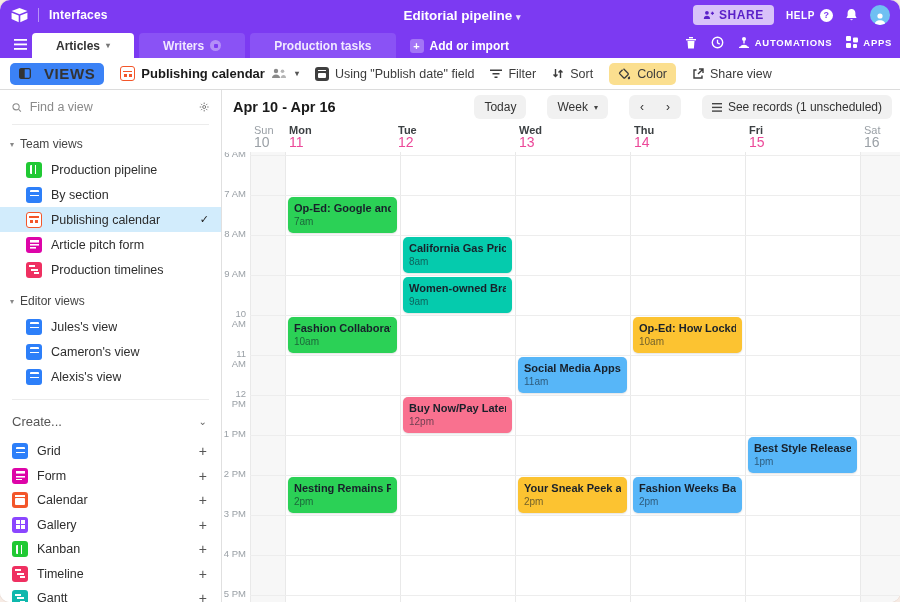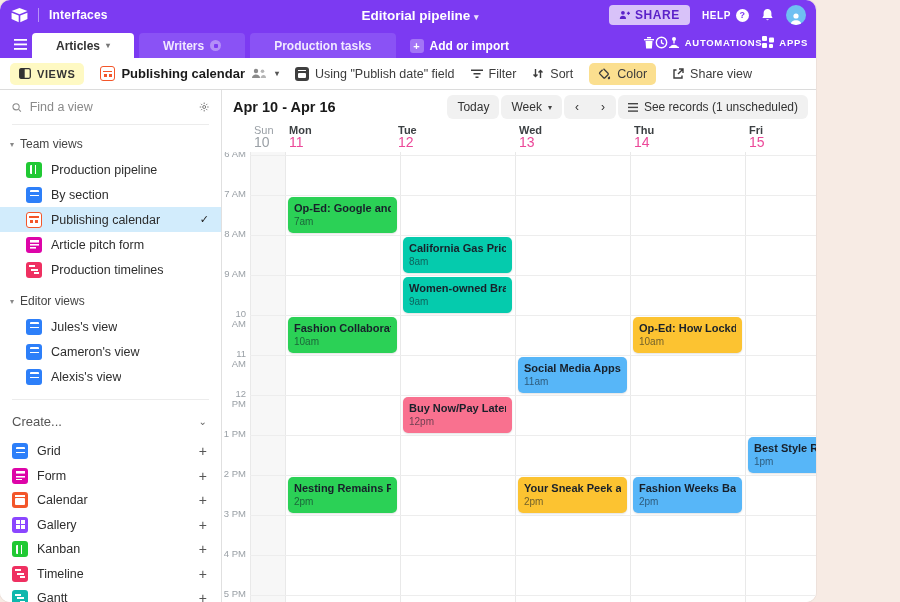--- a/index.html
+++ b/index.html
@@ -1,17 +1,17 @@
 <!DOCTYPE html>
 <html><head>
 <meta charset="utf-8">
 <style>
   * { margin:0; padding:0; box-sizing:border-box; }
   html,body { width:900px; height:602px; background:#f7ebe4; font-family:"Liberation Sans", sans-serif; }
-  #app { position:relative; width:816px; height:602px; border-radius:10px; overflow:hidden; background:#fff; box-shadow:0 0 0 1px rgba(0,0,0,0.04); }
+  #app { position:relative; width:900px; height:602px; border-radius:10px; overflow:hidden; background:#fff; box-shadow:0 0 0 1px rgba(0,0,0,0.04); }
 
   
   .topbar { position:absolute; top:0; left:0; right:0; height:30px; background:#7c3af2; display:flex; align-items:center; padding:0 10px; color:#fff; }
   .logo { width:20px; height:16px; display:flex; align-items:center; }
   .top-divider { width:1px; height:14px; background:rgba(255,255,255,.45); margin:0 10px 0 8px; }
   .brand { font-size:12px; font-weight:bold; letter-spacing:.2px; }
   .top-title { position:absolute; left:0; right:0; text-align:center; font-size:13.5px; font-weight:bold; pointer-events:none;margin-left:24px; }
   .top-title .caret { font-size:9px; opacity:.85; }
   .top-right { margin-left:auto; display:flex; align-items:center; gap:12px; z-index:2; }
   .share-btn { background:#d8c2f9; color:#5b21c9; font-size:12px; font-weight:bold; letter-spacing:.6px; border:none; border-radius:4px; height:20px; padding:0 10px; display:flex; align-items:center; gap:5px; cursor:pointer; }
@@ -23,26 +23,26 @@
   .tabbar { position:absolute; top:30px; left:0; right:0; height:28px; background:#7c3af2; display:flex; align-items:flex-end; padding:0 8px; color:#fff; }
   .hamburger { width:24px; height:24px; display:flex; align-items:center; justify-content:center; margin-bottom:2px; cursor:pointer; }
   .tab { height:25px; display:flex; align-items:center; gap:6px; padding:0 24px; font-size:12px; font-weight:bold; border-radius:4px 4px 0 0; cursor:pointer; }
   .tab.active { background:#fff; color:#333; }
   .tab.inactive { background:#8a52f5; color:#f1e9ff; margin-left:5px; }
   .tab .tcaret { font-size:8px; color:#777; }
   .lockdot { width:11px; height:11px; border-radius:50%; background:rgba(255,255,255,.35); position:relative; }
   .lockdot::after { content:""; position:absolute; left:3.5px; top:3.5px; width:4px; height:4px; background:#7c3af2; border-radius:1px; }
   .add-import { display:flex; align-items:center; gap:6px; font-size:12px; font-weight:bold; color:#fff; margin-left:14px; height:25px; cursor:pointer; }
   .plusbox { width:14px; height:14px; border-radius:3px; background:rgba(255,255,255,.3); display:flex; align-items:center; justify-content:center; font-size:11px; font-weight:bold; }
-  .tab-right { margin-left:auto; display:flex; align-items:center; height:100%; padding-bottom:4px; }
+  .tab-right { margin-left:auto; display:flex; align-items:center; gap:14px; height:100%; padding-bottom:4px; }
   .tr-item { display:flex; align-items:center; gap:5px; font-size:9.5px; font-weight:bold; letter-spacing:.7px; color:#fff; cursor:pointer; }
 
   
   .toolbar { position:absolute; top:58px; left:0; right:0; height:32px; background:#fff; border-bottom:1px solid #dcdcdc; display:flex; align-items:center; padding:0 10px; gap:16px; color:#3c3c3c; }
-  .views-btn { background:#fef9c3; border:none; border-radius:5px; height:22px; padding:0 9px; display:flex; align-items:center; gap:6px; font-size:11px; font-weight:bold; letter-spacing:.6px; color:#333; cursor:pointer; }
+  .views-btn { background:#3b82f6; border:none; border-radius:5px; height:22px; padding:0 9px; display:flex; align-items:center; gap:13px; font-size:15px; font-weight:bold; letter-spacing:.6px; color:#333; cursor:pointer; }
   .viewname { display:flex; align-items:center; gap:6px; font-size:13px; font-weight:bold; color:#1a1a1a; cursor:pointer; }
   .viewname .vcaret { font-size:8px; color:#555; margin-left:2px; }
   .tool-item { display:flex; align-items:center; gap:6px; font-size:12.5px; font-weight:500; color:#3c3c3c; cursor:pointer; }
   .tool-item.highlight { background:#fbdf8f; border-radius:5px; height:22px; padding:0 9px; }
 
   
   .main { position:absolute; top:90px; left:0; right:0; bottom:0; display:flex; }
   .sidebar { width:222px; background:#fff; border-right:1px solid #e0e0e0; flex:none; overflow:hidden; }
 
   .search-row { height:34px; display:flex; align-items:center; padding:0 12px; gap:8px; }
@@ -74,21 +74,21 @@
     background-image:linear-gradient(#fff,#fff),linear-gradient(#fff,#fff),linear-gradient(#fff,#fff);
     background-size:6px 2px,7px 2px,5px 2px; background-position:0 0,2px 3.5px,4.5px 7px; background-repeat:no-repeat; }
   .g-form::after { content:""; position:absolute; left:3.5px; top:3.5px; width:9px; height:9px;
     background-image:linear-gradient(#fff,#fff),linear-gradient(#fff,#fff),linear-gradient(#fff,#fff);
     background-size:9px 2.6px,9px 1.6px,6px 1.6px; background-position:0 0,0 4.4px,0 7.4px; background-repeat:no-repeat; }
 
   
   .calendar { flex:1; position:relative; background:#fff; overflow:hidden; }
   .cal-controls { height:34px; display:flex; align-items:center; padding:0 8px 0 11px; }
   .cal-range { font-size:14.5px; font-weight:bold; color:#1a1a1a; }
-  .cal-buttons { margin-left:auto; display:flex; align-items:center; gap:2px; }
+  .cal-buttons { margin-left:auto; display:flex; align-items:center; gap:21px; }
   .pill { background:#f1f1f1; border:none; border-radius:6px; height:24px; padding:0 10px; font-size:12px; color:#333; font-family:"Liberation Sans",sans-serif; display:flex; align-items:center; gap:6px; cursor:pointer; white-space:nowrap; }
   .pill .pcaret { font-size:8px; color:#444; }
   .arrow-group { background:#f1f1f1; border-radius:6px; height:24px; display:flex; align-items:center; }
   .arrow-btn { width:26px; height:24px; border:none; background:transparent; font-size:12px; color:#333; cursor:pointer; display:flex; align-items:center; justify-content:center; }
 
   .day-header { position:relative; height:28px; }
   .day-cell { position:absolute; top:0; font-size:11px; line-height:12px; padding-left:4px; }
   .day-name { font-weight:bold; color:#3c4043; }
   .day-num { font-size:14px; font-weight:normal; color:#ec4899; }
   .day-cell.muted .day-name, .day-cell.muted .day-num { color:#9aa0a6; font-weight:normal; }

